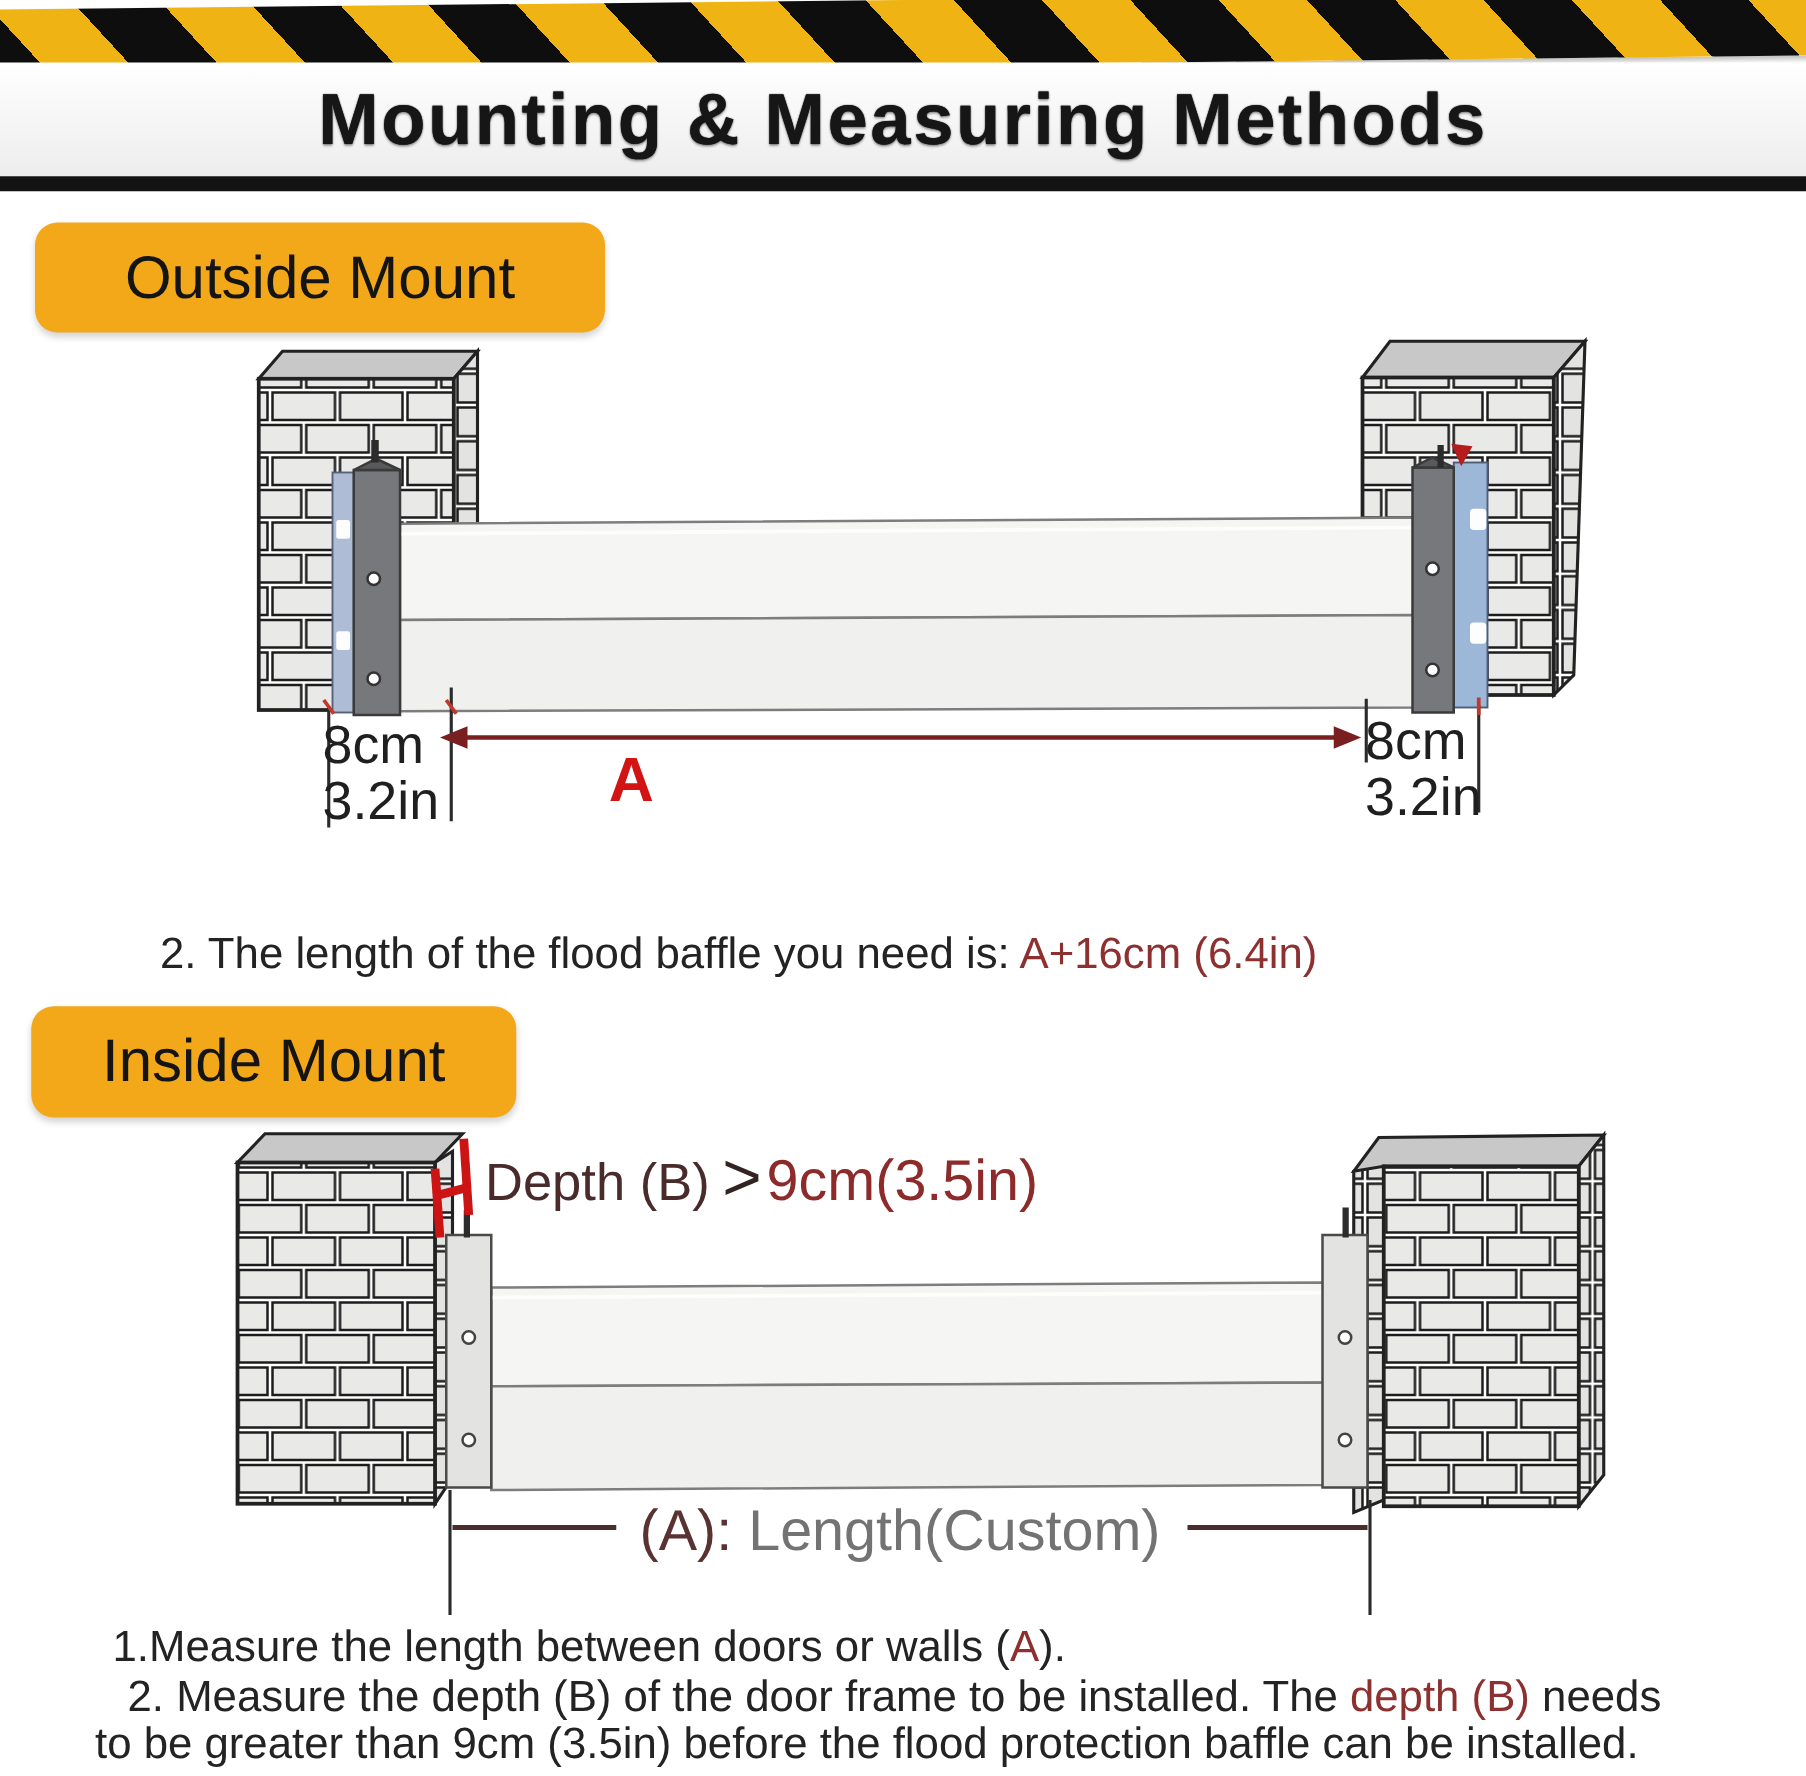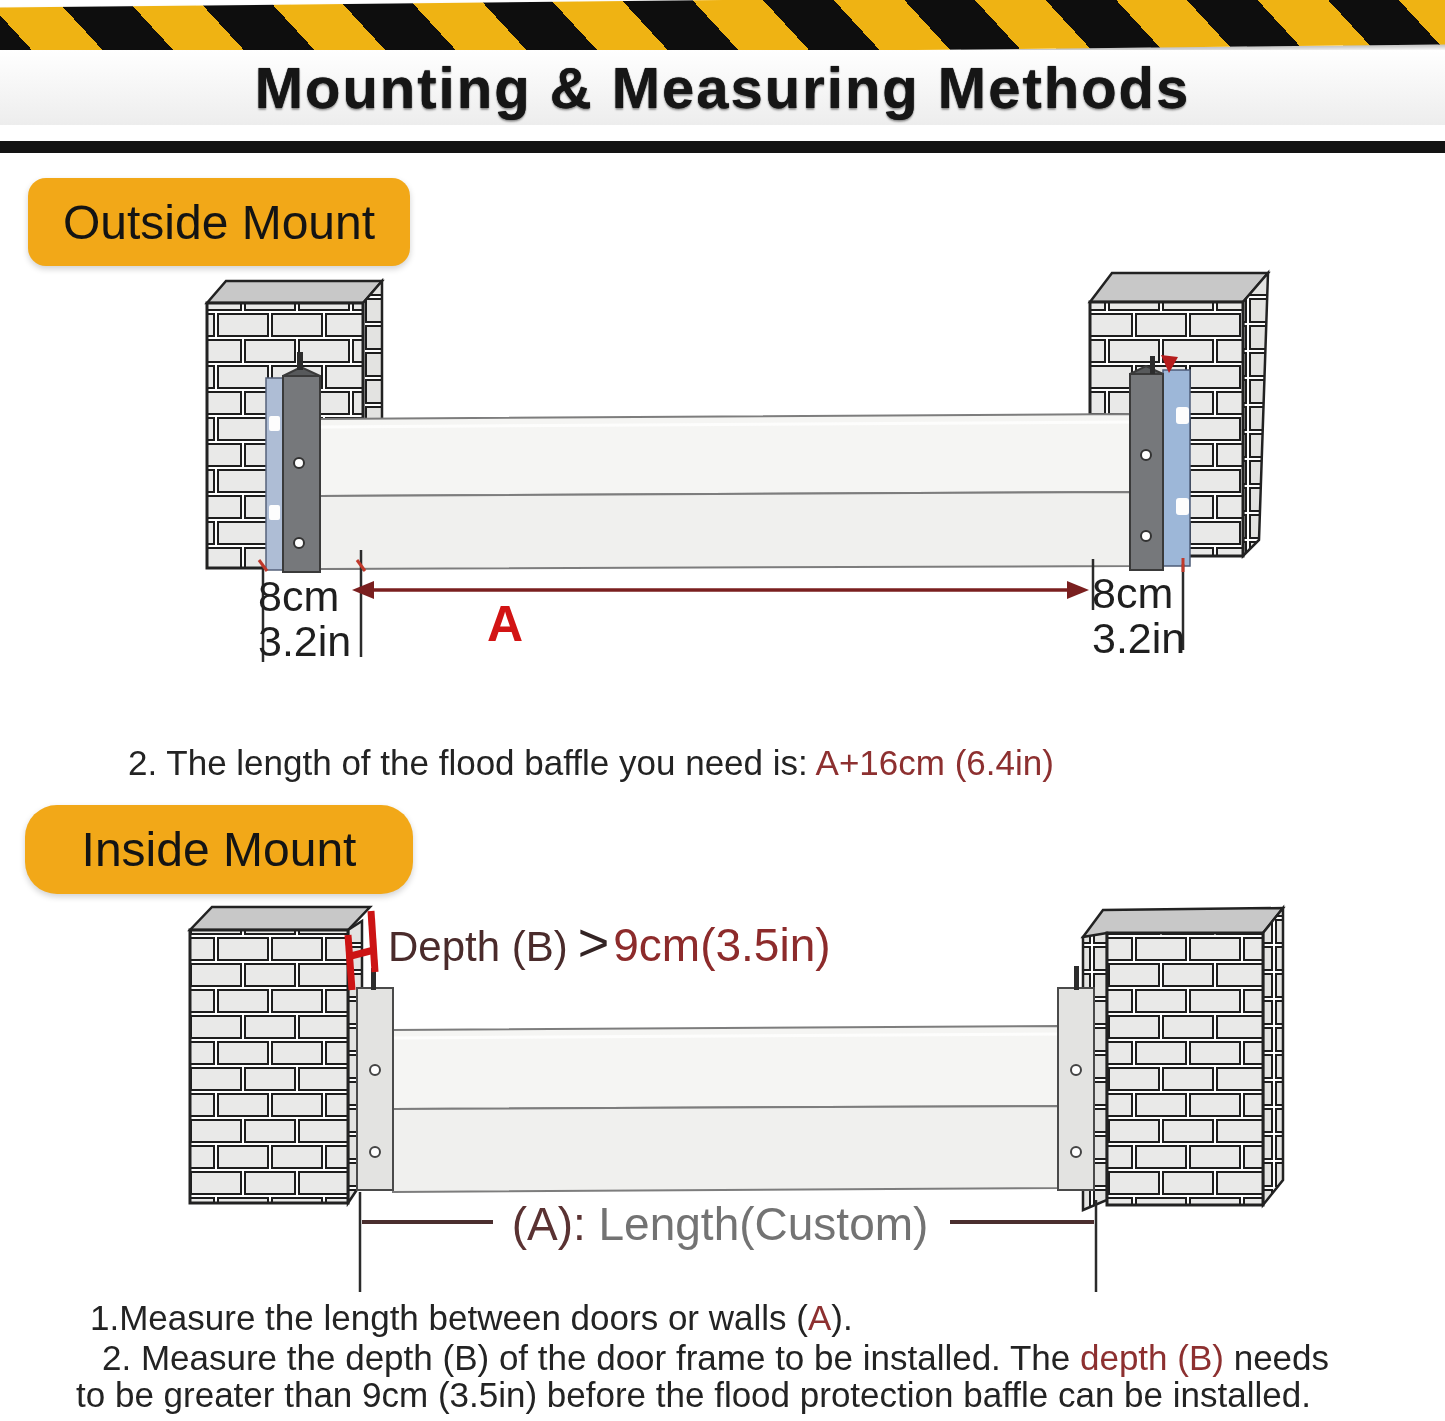--- a/index.html
+++ b/index.html
@@ -2,30 +2,30 @@
 <html><head>
 <meta charset="utf-8">
 <style>
   html,body{margin:0;padding:0;background:#ffffff;}
   .page{position:relative;width:1445px;height:1421px;background:#fff;overflow:hidden;
         font-family:"Liberation Sans",sans-serif;}
   
   .tape{position:absolute;left:-30px;right:-30px;top:0;height:52px;
         background:repeating-linear-gradient(48deg,#0e0e0e 0 52px,#efb313 52px 104px);
         transform:rotate(-0.6deg);box-shadow:0 3px 4px rgba(0,0,0,.25);}
-  .title-band{position:absolute;left:0;right:0;top:50px;height:75px;
+  .title-band{position:absolute;left:0;right:0;top:50px;height:91px;
         background:linear-gradient(#ffffff,#ededed);display:flex;align-items:center;justify-content:center;}
   .page-title{margin:0;font-size:58px;font-weight:700;color:#161616;letter-spacing:2px;
         text-shadow:0 2px 2px rgba(0,0,0,.35),0 0 1px #000;}
   .black-bar{position:absolute;left:0;right:0;top:141px;height:12px;background:#131313;}
   
   .badge{position:absolute;background:#f2a818;border-radius:18px;display:flex;align-items:center;
         justify-content:center;color:#141414;font-size:48px;box-shadow:0 3px 6px rgba(0,0,0,.18);}
-  .badge-outside{left:28px;top:178px;width:382px;height:88px;}
-  .badge-inside{left:25px;top:805px;width:388px;height:89px;border-radius:32px;}
+  .badge-outside{left:28px;top:178px;width:456px;height:88px;}
+  .badge-inside{left:25px;top:805px;width:388px;height:89px;}
   
   .diagram{position:absolute;left:0;top:0;pointer-events:none;}
   
   .lbl{position:absolute;white-space:nowrap;color:#1f1f1f;line-height:1.05;}
   .dim{font-size:43px;text-align:left;}
   .dim span{display:block;}
   .arrow-label{left:487px;top:598px;display:flex;align-items:baseline;}
   .arrow-label .a-red{font-size:50px;font-weight:700;color:#d21414;margin-right:2px;}
   .arrow-label .a-rest{font-size:41px;color:#1e1e1e;}
   .maroon{color:#8d3030;}

